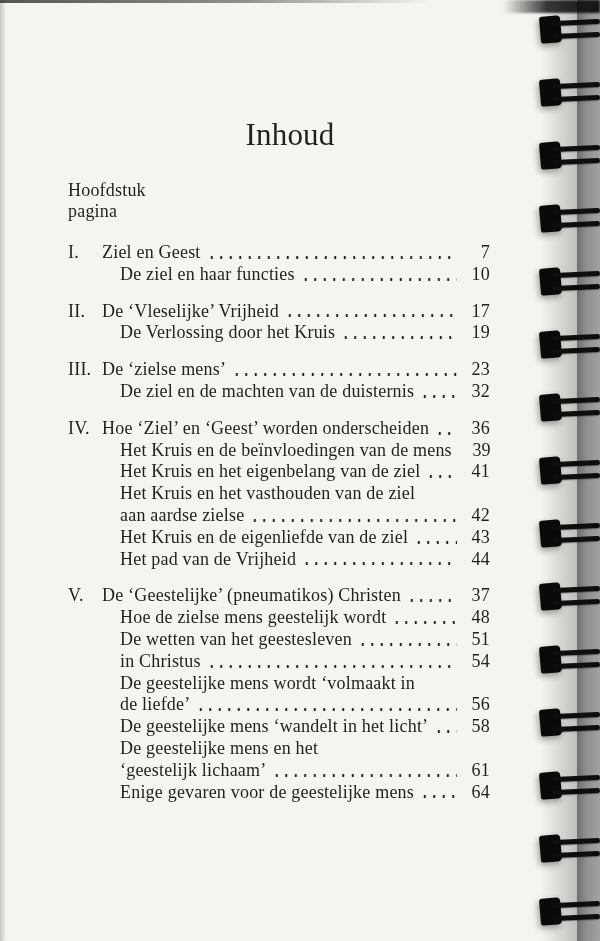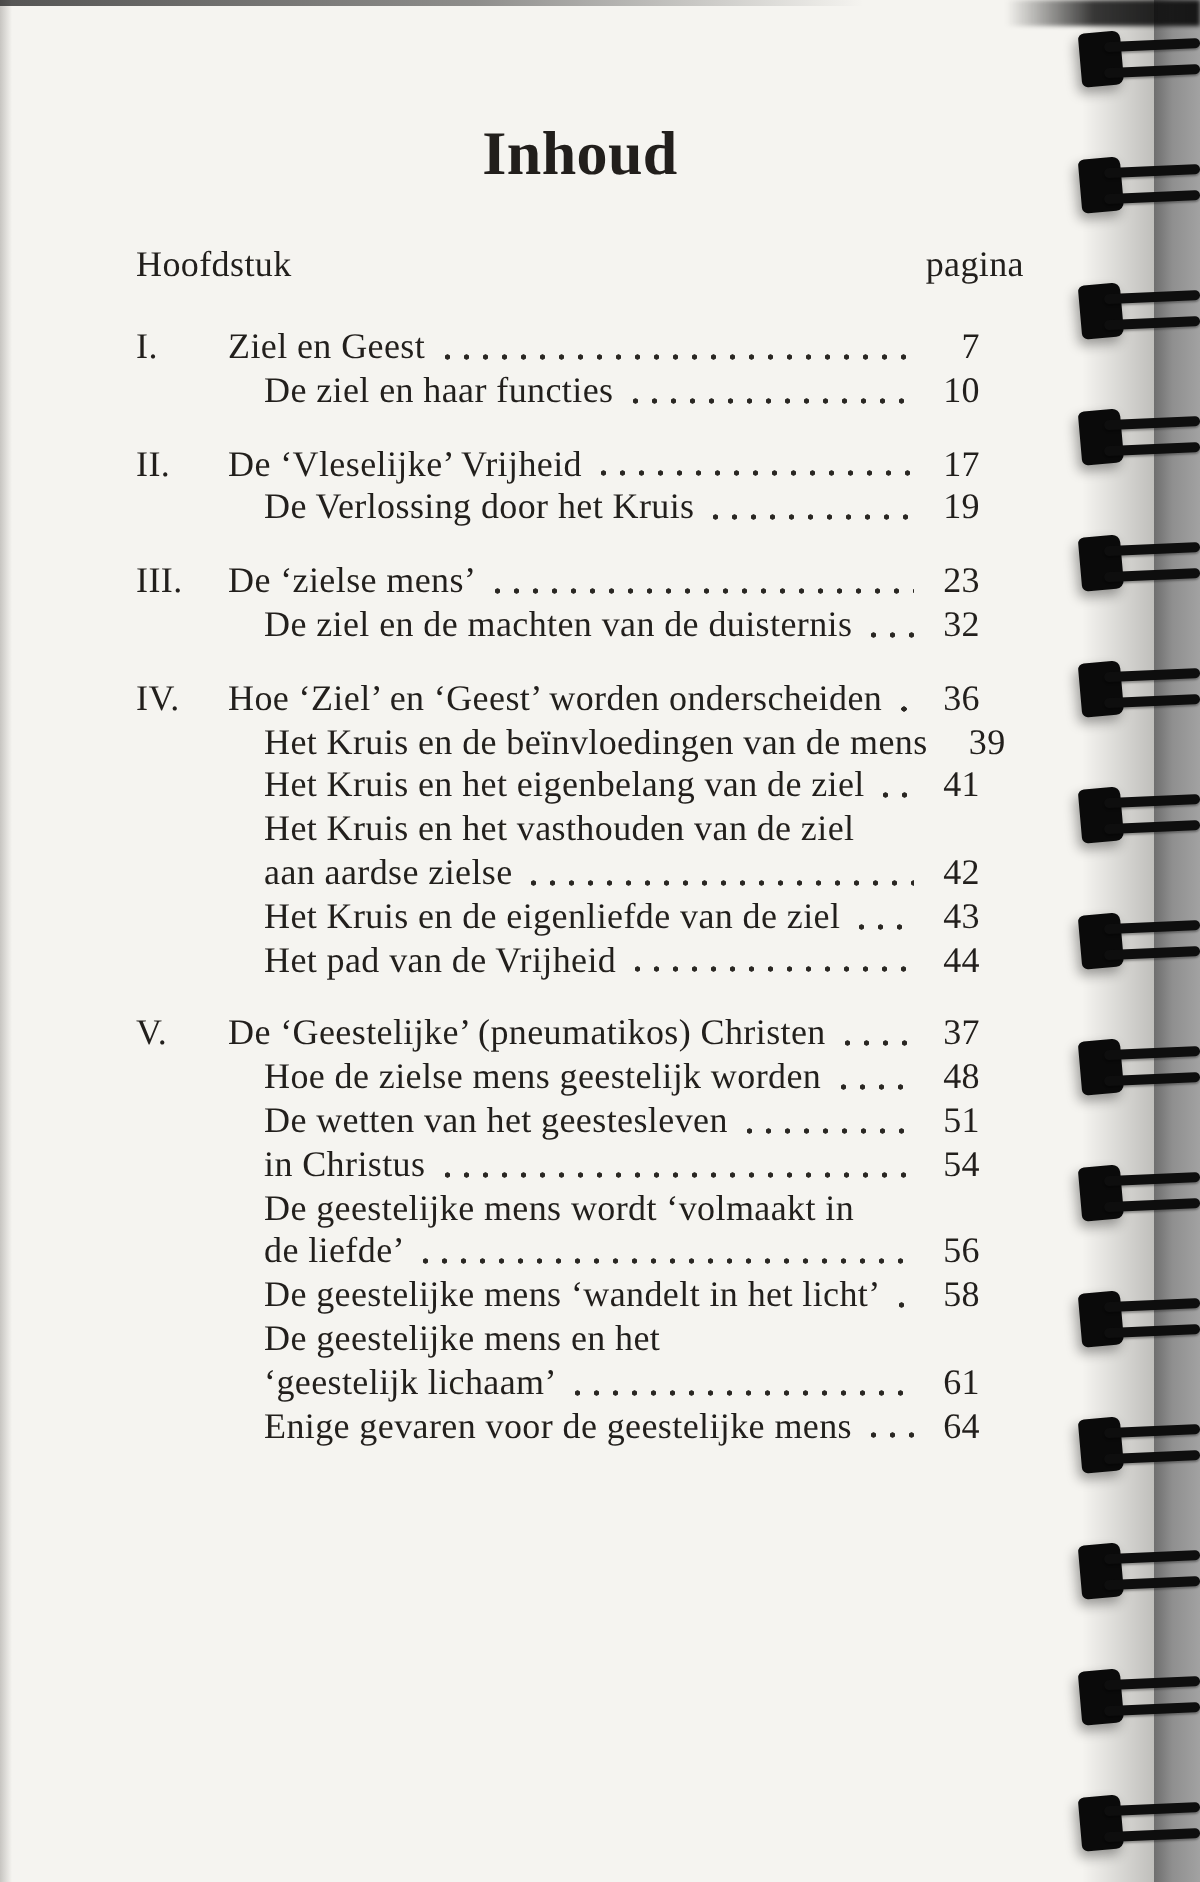--- a/index.html
+++ b/index.html
@@ -13,41 +13,42 @@
   }
 
   
   .content {
     position: absolute; inset: 0;
     padding: 0 88px 0 68px;
     box-sizing: border-box;
     z-index: 2;
   }
   .title {
-    margin-top: 60px;
+    margin-top: 118px;
     text-align: center;
     font-size: 31px;
     line-height: 1.1;
-    font-weight: 700;
+    font-weight: 400;
   }
   .hdr {
     display: flex; justify-content: space-between;
     margin-top: 28px;
     font-size: 18px;
+    flex-direction: column;
   }
   .toc {
     margin-top: 20px;
     margin-right: 22px;
     font-size: 18px;
   }
   .row { display: flex; align-items: baseline; line-height: 21.8px; }
   .row.gap { margin-top: 15px; }
   .num { flex: 0 0 34px; }
   .sub .num { flex-basis: 52px; }
-  .txt { white-space: nowrap; flex-shrink: 0; margin-left: 12px; }
+  .txt { white-space: nowrap; flex-shrink: 0; }
   .leader {
     flex: 1 1 auto; min-width: 0;
     align-self: flex-end;
     height: 5px;
     margin: 0 3px 4px 6px;
     background: radial-gradient(circle, #2a2723 1.2px, transparent 1.45px) left bottom / 9.5px 5px repeat-x;
   }
   .nopage .leader { visibility: hidden; }
   .pg { flex: 0 0 30px; text-align: right; }
 
@@ -198,21 +199,21 @@
     </div>
 
     <div class="row chap gap">
       <span class="num">V.</span>
       <span class="txt">De ‘Geestelijke’ (pneumatikos) Christen</span>
       <span class="leader"></span>
       <span class="pg">37</span>
     </div>
     <div class="row sub">
       <span class="num"></span>
-      <span class="txt">Hoe de zielse mens geestelijk worden</span>
+      <span class="txt">Hoe de zielse mens geestelijk wordt</span>
       <span class="leader"></span>
       <span class="pg">48</span>
     </div>
     <div class="row sub">
       <span class="num"></span>
       <span class="txt">De wetten van het geestesleven</span>
       <span class="leader"></span>
       <span class="pg">51</span>
     </div>
     <div class="row sub">

